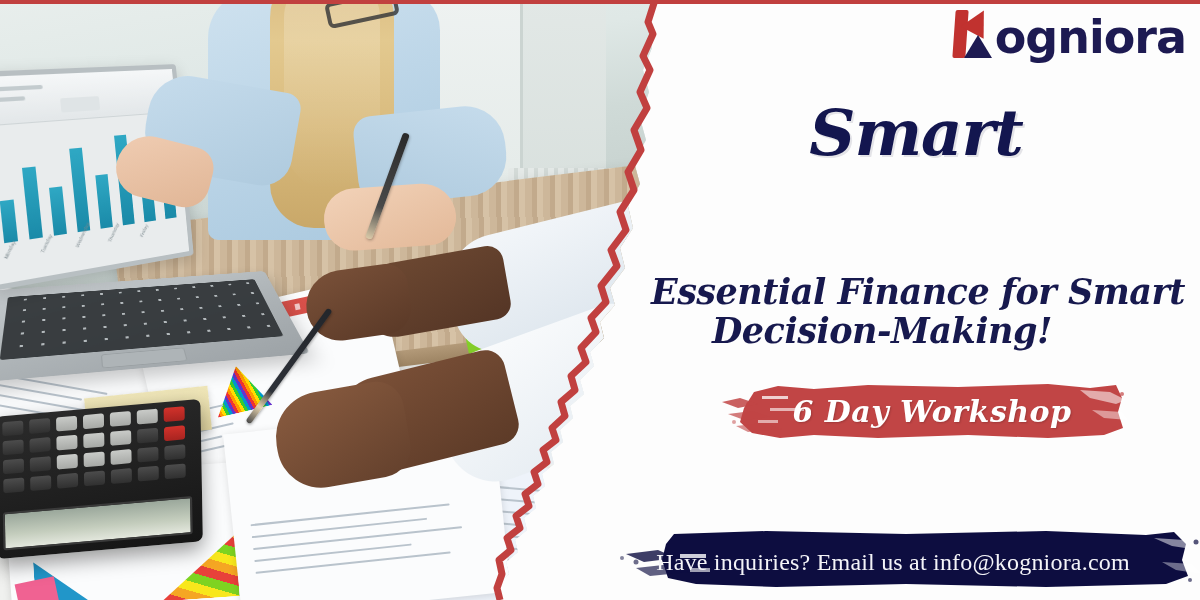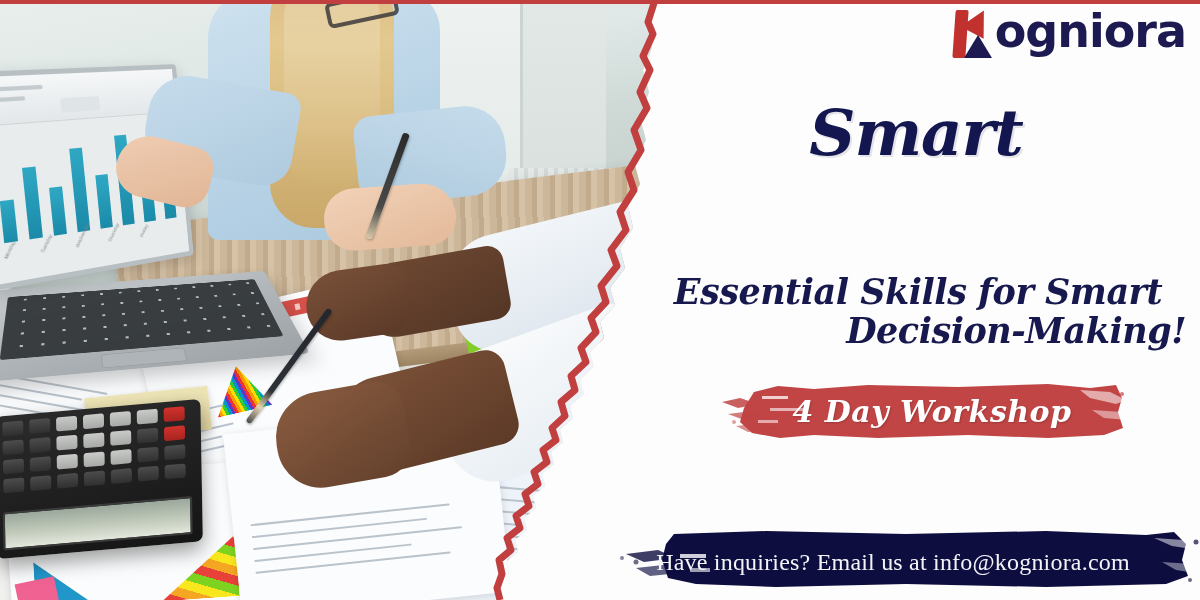--- a/index.html
+++ b/index.html
@@ -344,21 +344,21 @@
 
   
   .content {
     position:absolute; top:0; right:0;
     width:560px; height:600px;
     z-index:25;
   }
 
   .logo {
     position:absolute; right:14px; top:8px;
-    display:flex; align-items:flex-start; gap:3px;
+    display:flex; align-items:flex-end; gap:3px;
   }
   .logo-k {
     position:relative; width:40px; height:52px;
   }
   .logo-k .bar {
     position:absolute; left:2px; top:2px; width:13px; height:48px;
     background:#c1322f; border-radius:2px;
     transform:skewX(-4deg);
   }
   .logo-k .up {
@@ -397,21 +397,21 @@
 
   .subtitle {
     position:absolute; left:10px; right:14px; top:272px;
     text-align:center;
     font-family:"DejaVu Serif", serif;
     font-weight:700; font-style:italic;
     font-size:35px; line-height:1.12;
     color:#17194e;
     letter-spacing:-.5px;
   }
-  .subtitle .s2 { display:block; text-align:right; padding-left:62px; }
+  .subtitle .s2 { display:block; text-align:left; padding-left:62px; }
 
   .badge {
     position:absolute; left:78px; top:378px; width:410px; height:66px;
   }
   .badge-label {
     position:absolute; inset:0;
     display:flex; align-items:center; justify-content:center;
     font-family:"DejaVu Serif", serif;
     font-weight:700; font-style:italic;
     font-size:30px; color:#ffffff;
@@ -618,21 +618,21 @@
           <span class="dn"></span>
       </span>
       <span class="logo-text">ogniora</span>
     </div>
 
     <div class="title">
       <span class="l2">Smart</span>
     </div>
 
     <div class="subtitle">
-      <span>Essential Skills for Smart</span>
+      <span>Essential Finance for Smart</span>
       <span class="s2">Decision-Making!</span>
     </div>
 
     <div class="badge">
       <svg viewBox="0 0 410 66" preserveAspectRatio="none" style="position:absolute;inset:0;width:100%;height:100%">
         <path d="M36,14 L60,8 L96,11 L150,7 L240,9 L330,6 L372,10 L398,7
                  L404,20 L400,34 L405,50 L386,57 L330,60 L250,57 L160,60
                  L96,57 L62,60 L34,55 L22,44 L26,30 Z" fill="#c14545"></path>
         <path d="M4,24 L22,20 L40,26 L20,30 Z" fill="#c14545" opacity=".85"></path>
         <path d="M10,36 L34,33 L52,39 L26,42 Z" fill="#c14545" opacity=".7"></path>
@@ -640,21 +640,21 @@
         <rect x="44" y="18" width="26" height="3" fill="#fff" opacity=".75"></rect>
         <rect x="52" y="30" width="34" height="3" fill="#fff" opacity=".6"></rect>
         <rect x="40" y="42" width="20" height="3" fill="#fff" opacity=".55"></rect>
         <circle cx="30" cy="26" r="2" fill="#c14545" opacity=".6"></circle>
         <circle cx="16" cy="44" r="2" fill="#c14545" opacity=".5"></circle>
         <path d="M362,12 L392,14 L408,22 L398,26 L372,20 Z" fill="#fff" opacity=".55"></path>
         <path d="M374,32 L404,34 L410,42 L386,40 Z" fill="#fff" opacity=".45"></path>
         <circle cx="404" cy="16" r="2" fill="#c14545" opacity=".7"></circle>
         <circle cx="396" cy="50" r="2" fill="#c14545" opacity=".6"></circle>
       </svg>
-      <div class="badge-label">4 Day Workshop</div>
+      <div class="badge-label">6 Day Workshop</div>
     </div>
 
 
     <div class="contact">
       <svg viewBox="0 0 600 64" preserveAspectRatio="none" style="position:absolute;inset:0;width:100%;height:100%">
         <path d="M68,6 L160,3 L300,6 L440,3 L540,7 L568,4 L580,16 L576,32
                  L582,48 L560,56 L440,59 L300,56 L170,59 L90,56 L62,50
                  L56,32 L60,16 Z" fill="#0d0d40"></path>
         <path d="M20,26 L52,22 L70,30 L38,34 Z" fill="#0d0d40" opacity=".8"></path>
         <path d="M30,40 L66,36 L84,44 L44,48 Z" fill="#0d0d40" opacity=".65"></path>

